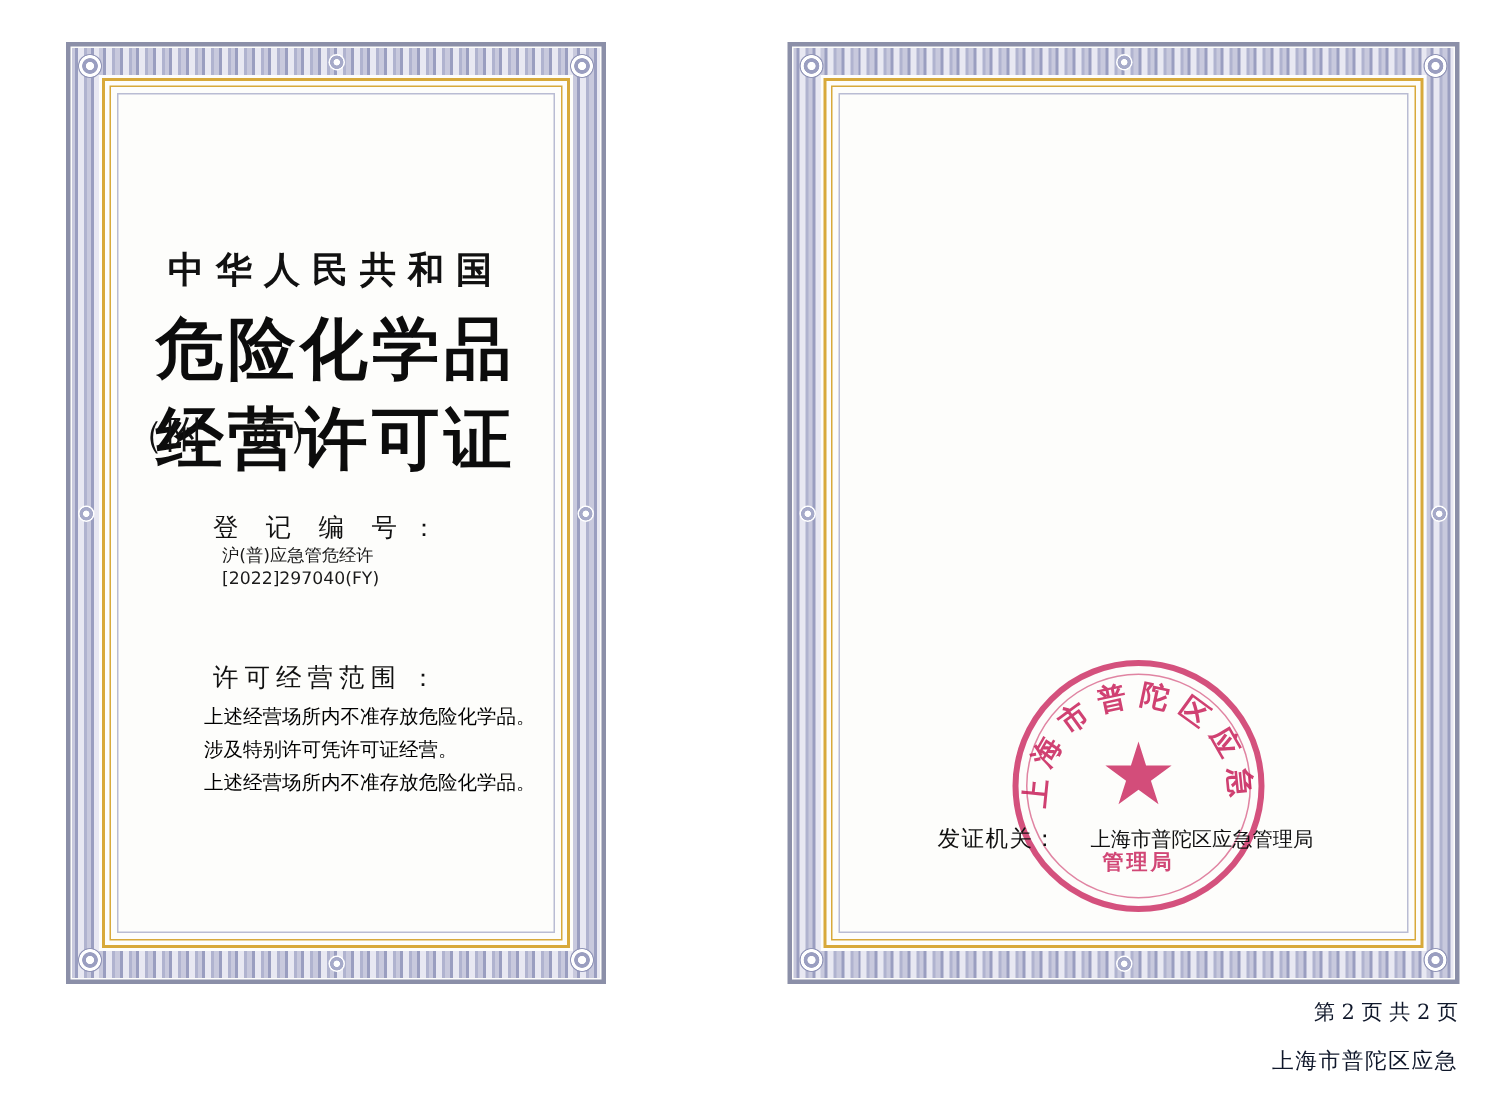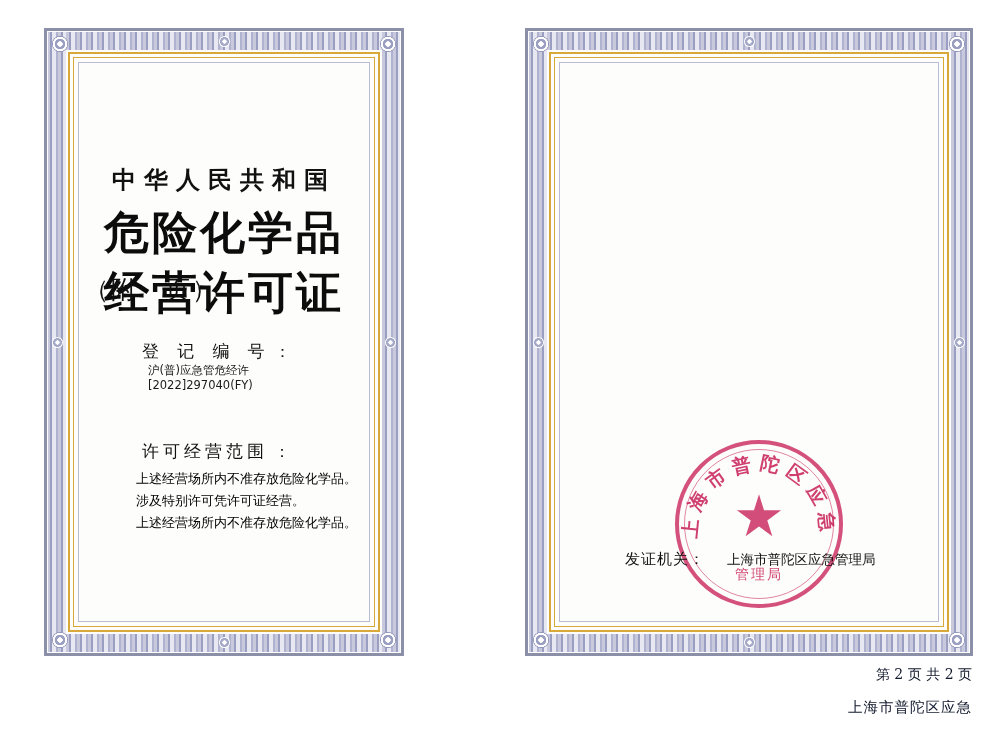--- a/index.html
+++ b/index.html
@@ -227,21 +227,21 @@
   .seal .bottom-text {
     position: absolute;
     left: 0; right: 0;
     bottom: 24px;
     text-align: center;
     color: #c8205a;
     opacity: .82;
     font-family: "DejaVu Serif", "Liberation Serif", serif;
     font-size: 14px;
     letter-spacing: 2px;
-    font-weight: normal;
+    font-weight: bold;
   }
 
   
   .footer-line {
     position: absolute;
     right: 28px;
     font-family: "DejaVu Serif", "Liberation Serif", serif;
     color: #0f172a;
     white-space: nowrap;
     text-align: right;

